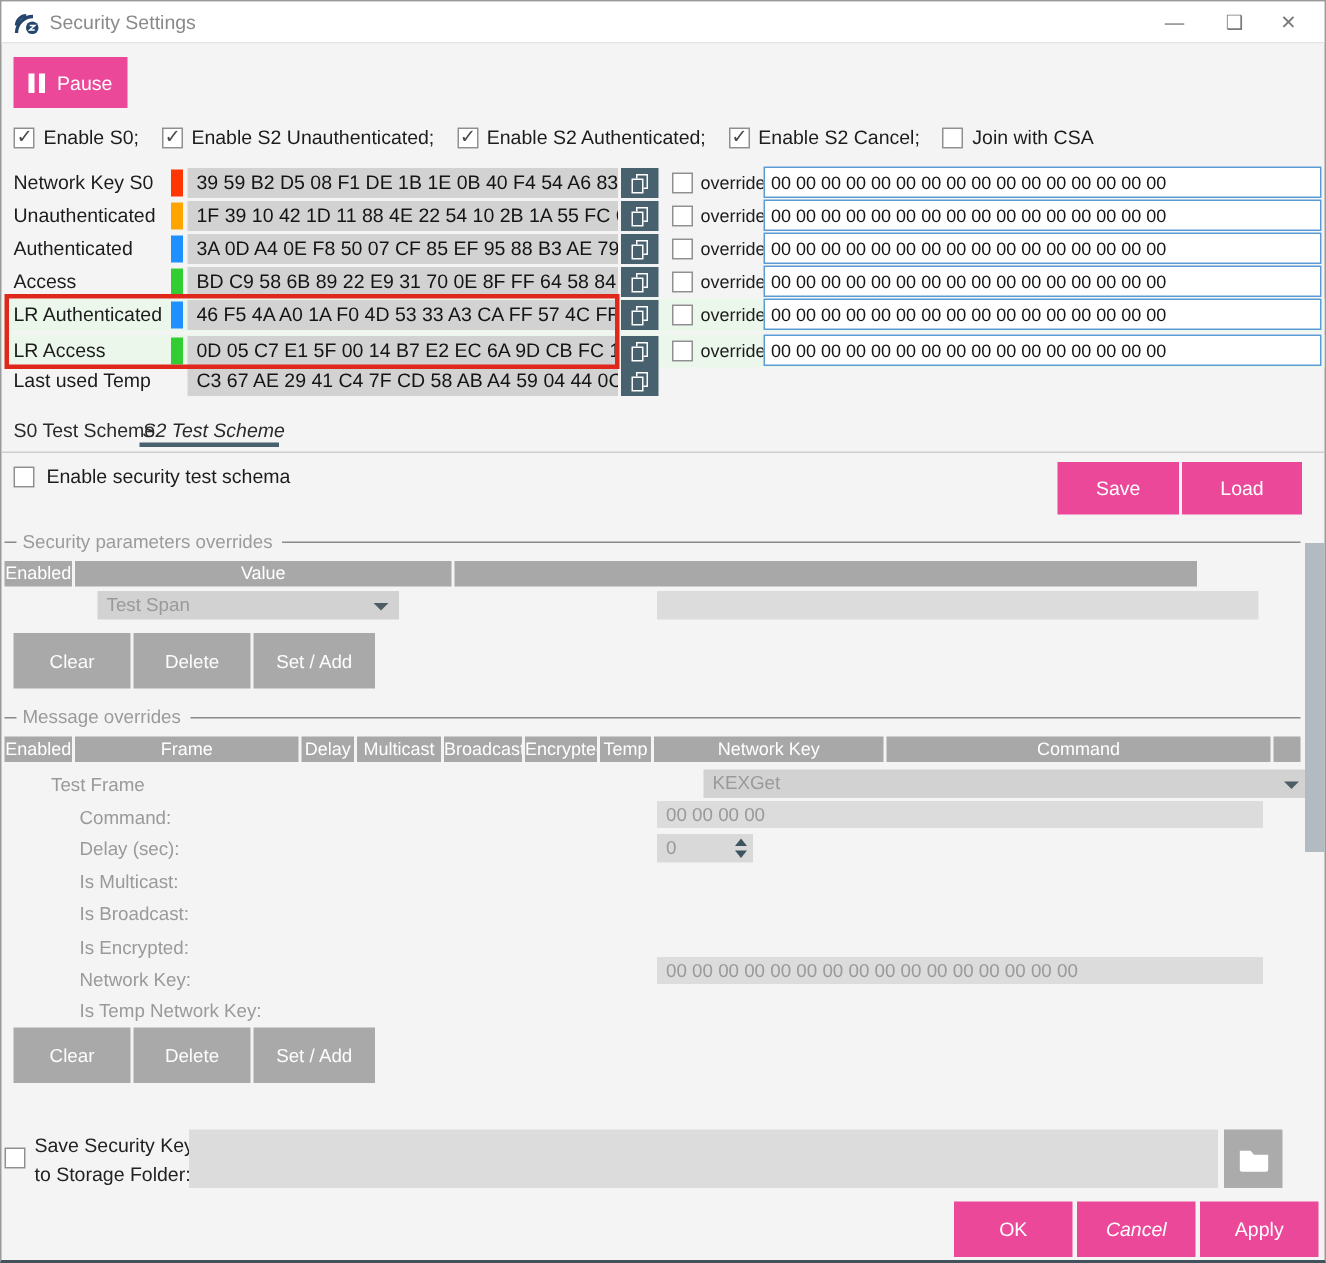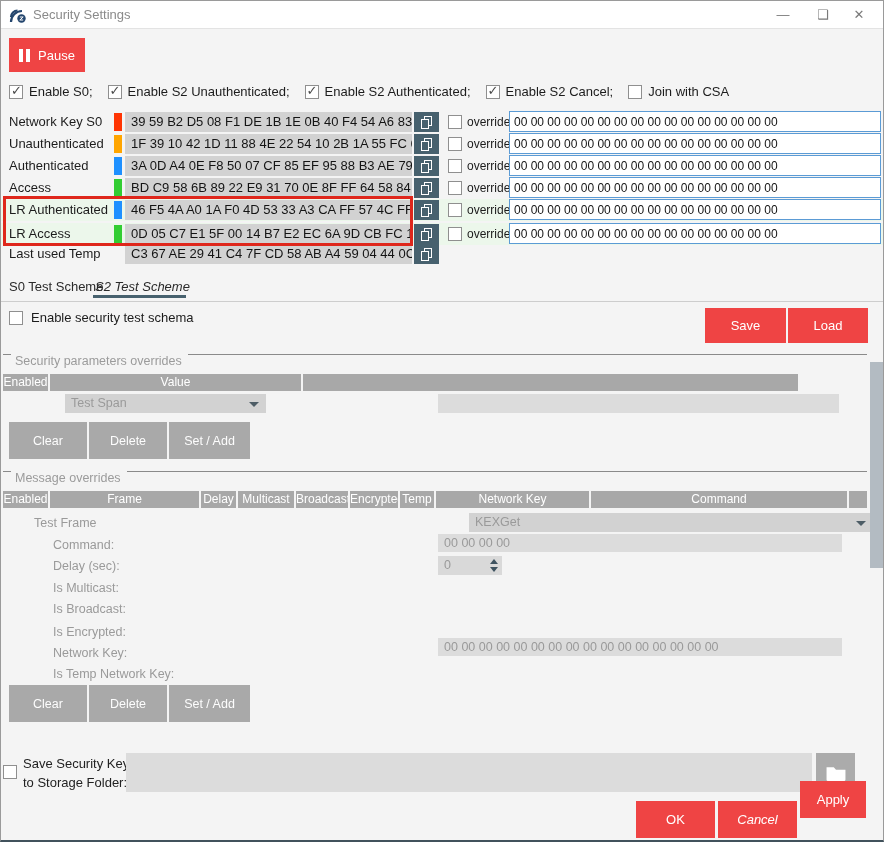--- a/index.html
+++ b/index.html
@@ -5,21 +5,21 @@
   html,body{margin:0;padding:0;background:#e8e8e8;font-family:"Liberation Sans",sans-serif;}
   *{box-sizing:border-box;}
   .window{position:relative;width:884px;height:842px;background:#f4f4f4;border:1px solid #9a9a9a;border-bottom:2px solid #41525c;overflow:hidden;}
   
   .titlebar{position:absolute;top:0;left:0;width:100%;height:28px;background:#ffffff;border-bottom:1px solid #e3e3e3;}
   .app-icon{position:absolute;left:8px;top:5px;width:18px;height:18px;}
   .title-text{position:absolute;left:32px;top:6px;font-size:13px;color:#8a8a8a;}
   .wbtn{position:absolute;top:0;width:40px;height:27px;display:flex;align-items:center;justify-content:center;color:#7a7a7a;font-size:13px;cursor:default;}
   .wbtn.min{right:80px;} .wbtn.max{right:40px;} .wbtn.close{right:4px;}
   
-  .btn-dark{position:absolute;background:#ef4444;color:#fff;font-size:13px;display:flex;align-items:center;justify-content:center;cursor:default;}
+  .btn-dark{position:absolute;background:#ec4899;color:#fff;font-size:13px;display:flex;align-items:center;justify-content:center;cursor:default;}
   .btn-gray{position:absolute;background:#a9a9a9;color:#fdfdfd;font-size:12.5px;display:flex;align-items:center;justify-content:center;}
   .pause-btn{left:8px;top:37px;width:76px;height:34px;gap:8px;}
   .pause-icon{display:inline-flex;gap:3px;}
   .pause-icon span{width:4px;height:13px;background:#fff;display:inline-block;}
   
   .cb{width:14px;height:14px;background:#fff;border:1px solid #8f8f8f;position:relative;flex:none;}
   .cb.checked::after{content:"✓";position:absolute;left:1px;top:-3px;font-size:13px;color:#4a4a4a;}
   
   .flags{position:absolute;left:8px;top:83px;display:flex;align-items:center;gap:15px;}
   .flag{display:flex;align-items:center;gap:6px;font-size:13px;color:#1c1c1c;}
@@ -39,21 +39,21 @@
   .hl-box{position:absolute;left:2px;top:195px;width:410px;height:50px;border:3px solid #df271c;pointer-events:none;}
   
   .tab{position:absolute;top:278px;font-size:13px;color:#2a2a2a;}
   .tab0{left:8px;} .tab1{left:94px;font-style:italic;}
   .tab-underline{position:absolute;left:92px;top:294px;width:93px;height:3px;background:#47616e;}
   .tab-sep{position:absolute;left:0;top:300px;width:884px;height:1px;background:#cdcdcd;}
   .schema-flag{position:absolute;left:8px;top:309px;display:flex;align-items:center;gap:8px;font-size:13px;color:#1c1c1c;}
   .save-btn{left:704px;top:307px;width:81px;height:35px;}
   .load-btn{left:787px;top:307px;width:80px;height:35px;}
   
-  .group-title{position:absolute;left:0;width:884px;height:14px;display:flex;align-items:flex-start;}
+  .group-title{position:absolute;left:0;width:884px;height:14px;display:flex;align-items:center;}
   .group-title .dash{width:8px;height:1px;background:#8a8a8a;margin-left:2px;}
   .group-title .txt{font-size:12.5px;color:#9b9b9b;padding:0 6px 0 4px;white-space:nowrap;}
   .group-title .line{flex:1;height:1px;background:#8a8a8a;margin-right:18px;}
   
   .ghdr{position:absolute;left:2px;width:864px;height:17px;display:grid;gap:2px;}
   .ghdr .cell{background:#a8a8a8;color:#fff;font-size:12px;text-align:center;line-height:17px;overflow:hidden;white-space:nowrap;}
   .hdr1{grid-template-columns:45px 251px 495px 1fr;}
   .hdr2{grid-template-columns:45px 149px 35px 56px 52px 48px 34px 153px 256px 1fr;}
   
   .dfield{position:absolute;background:#dcdcdc;font-size:12.5px;color:#9a9a9a;line-height:19px;padding-left:6px;white-space:nowrap;overflow:hidden;}
@@ -67,21 +67,21 @@
   .spin-up{width:0;height:0;border-left:4px solid transparent;border-right:4px solid transparent;border-bottom:5px solid #3e5360;}
   .spin-down{width:0;height:0;border-left:4px solid transparent;border-right:4px solid transparent;border-top:5px solid #3e5360;}
   
   .ext-check{position:absolute;left:2px;top:764px;}
   .ext-label{position:absolute;left:22px;top:753px;font-size:13px;color:#222;line-height:19px;}
   .ext-field{position:absolute;left:125px;top:752px;width:686px;height:39px;background:#dcdcdc;}
   .folder-btn{position:absolute;left:815px;top:752px;width:39px;height:39px;background:#ababab;display:flex;align-items:center;justify-content:center;}
   
   .ok-btn{left:635px;top:800px;width:79px;height:37px;}
   .cancel-btn{left:717px;top:800px;width:79px;height:37px;font-style:italic;}
-  .apply-btn{left:799px;top:780px;width:66px;height:37px;}
+  .apply-btn{left:799px;top:800px;width:79px;height:37px;}
   .vscroll{position:absolute;left:869px;top:361px;width:15px;height:206px;background:#b3bbc2;}
 </style>
 </head>
 <body>
 
 <div class="window">
 
   <div class="titlebar">
     <svg class="app-icon" viewBox="0 0 18 18">
       <path d="M2 16 A11 11 0 0 1 13 5" fill="none" stroke="#24466e" stroke-width="2.2"></path>

